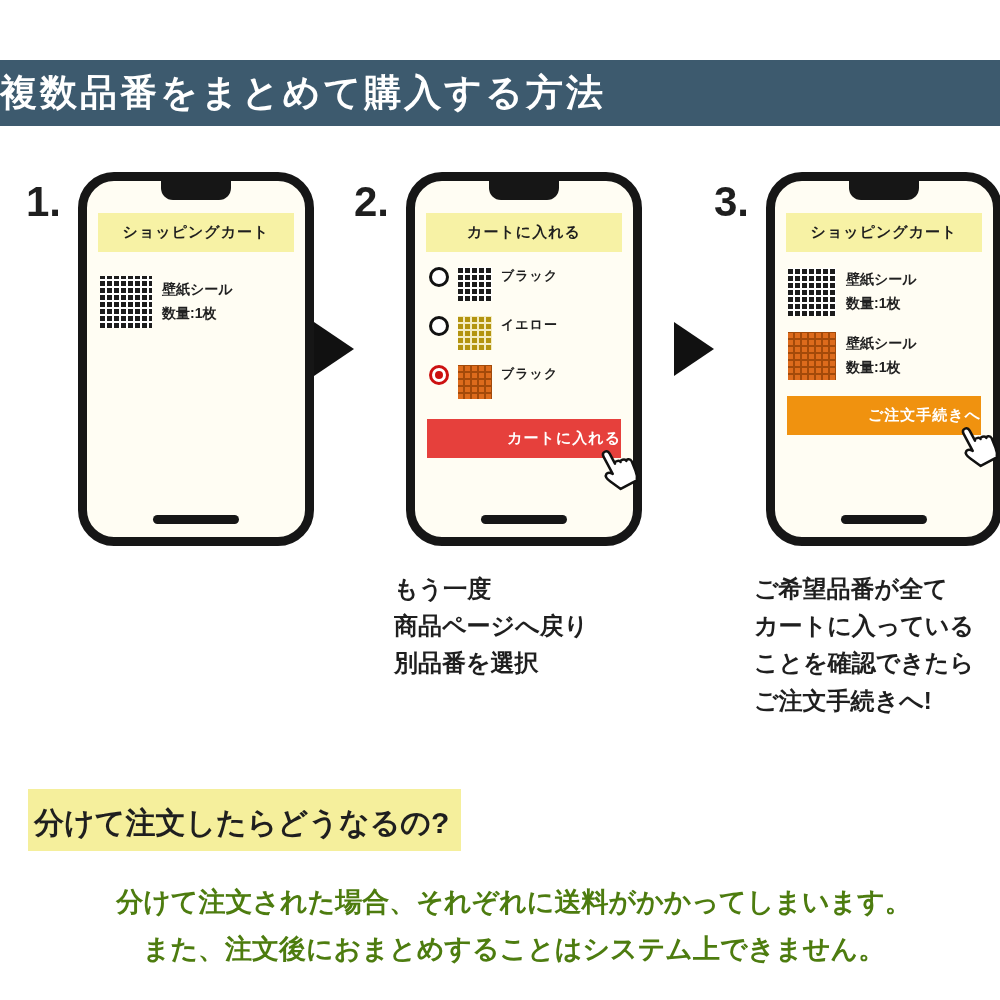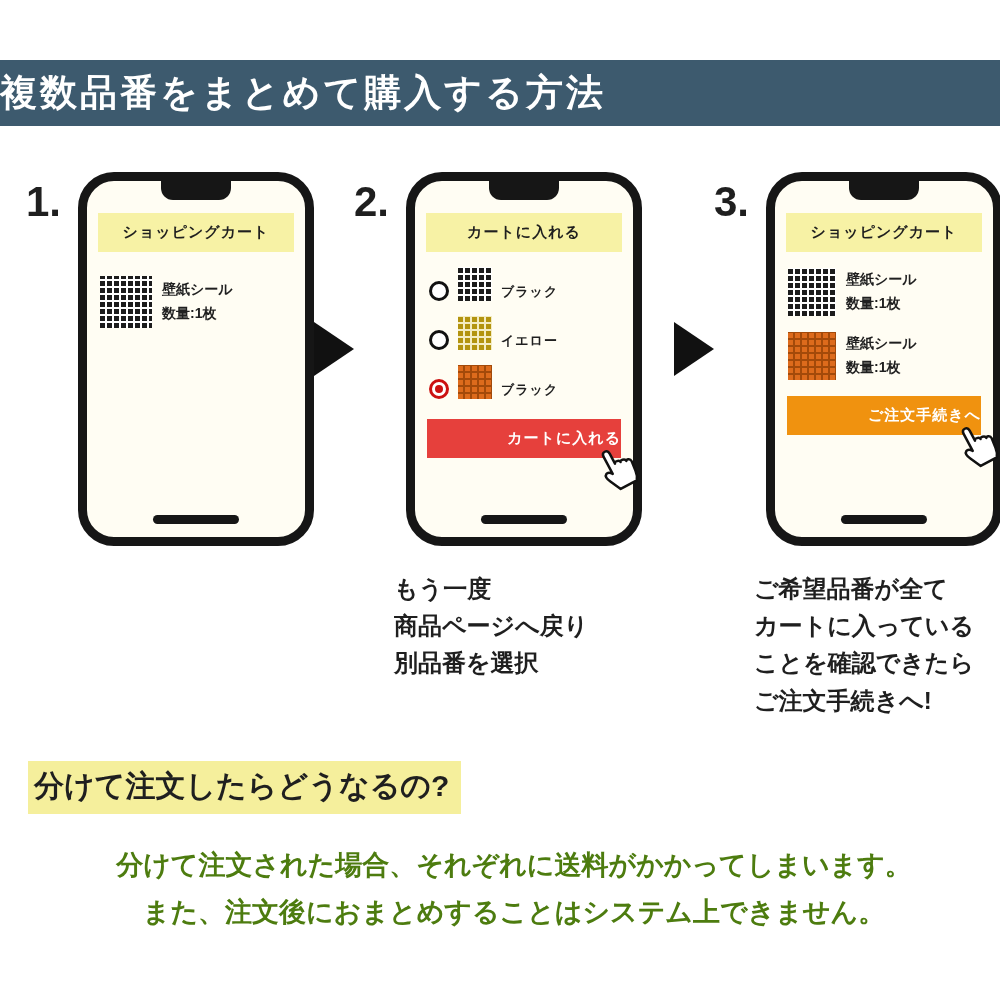--- a/index.html
+++ b/index.html
@@ -34,21 +34,21 @@
   .swatch.yellow { --c:#b3940f; --l:#f4ecc2; }
   .swatch.orange { --c:#dd6b1c; --l:#a34a0a; }
 
   .cart-item { display:flex; align-items:center; gap:10px; margin:24px 13px 0; }
   .cart-item .swatch { width:52px; height:52px; flex:none; }
   .cart-item-text { font-size:14px; font-weight:bold; line-height:1.7; }
 
   .phone3 .cart-item { margin:16px 13px 0; }
   .phone3 .cart-item .swatch { width:48px; height:48px; }
 
-  .option-row { display:flex; align-items:flex-end; gap:9px; margin:15px 14px 0; }
+  .option-row { display:flex; align-items:flex-start; gap:9px; margin:15px 14px 0; }
   .radio { width:20px; height:20px; border:3px solid #111; border-radius:50%;
     background:#fff; flex:none; position:relative; }
   .radio.selected { border-color:#cc1111; }
   .radio.selected::after { content:""; position:absolute; inset:3px;
     background:#cc1111; border-radius:50%; }
   .option-row .swatch { width:34px; height:34px; flex:none; }
   .option-label { font-size:13px; font-weight:bold; letter-spacing:1px; }
 
   .phone-btn-wrap { position:relative; margin:20px 12px 0; }
   .phone3 .phone-btn-wrap { margin-top:16px; }
@@ -60,21 +60,21 @@
 
   .arrow { width:0; height:0; border-left:40px solid #111;
     border-top:27px solid transparent; border-bottom:27px solid transparent;
     margin-top:150px; flex:none; }
 
   .caption { margin:24px 0 0 40px; font-size:24px; font-weight:600;
     line-height:1.55; white-space:pre-line; width:280px; }
 
   .faq { margin:42px 0 0 28px; }
   .faq-heading { display:inline-block; font-size:30px; font-weight:bold;
-    background:#f5ef9c; padding:5px 12px 7px 6px; }
+    background:#f5ef9c; padding:14px 12px 7px 6px;margin-top:28px; }
   .faq-body { margin-top:28px; font-size:27px; line-height:1.75;
     white-space:pre-line; color:#4d7c0f; font-weight:600;text-align:center; }
 </style>
 </head>
 <body>
 
 <div class="banner">
   <div class="banner-title">複数品番をまとめて購入する方法</div>
 </div>
 

